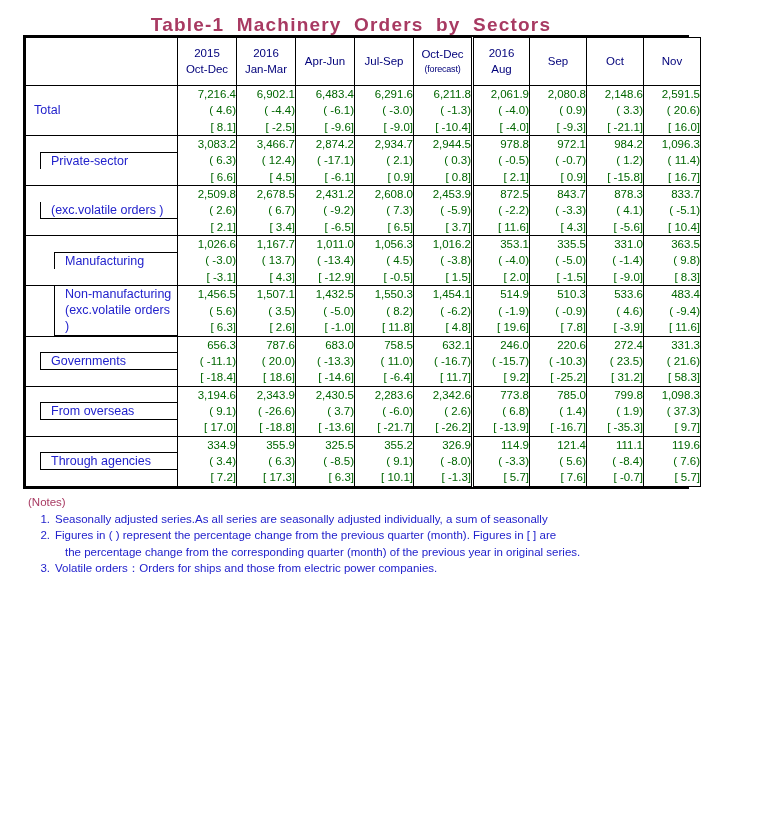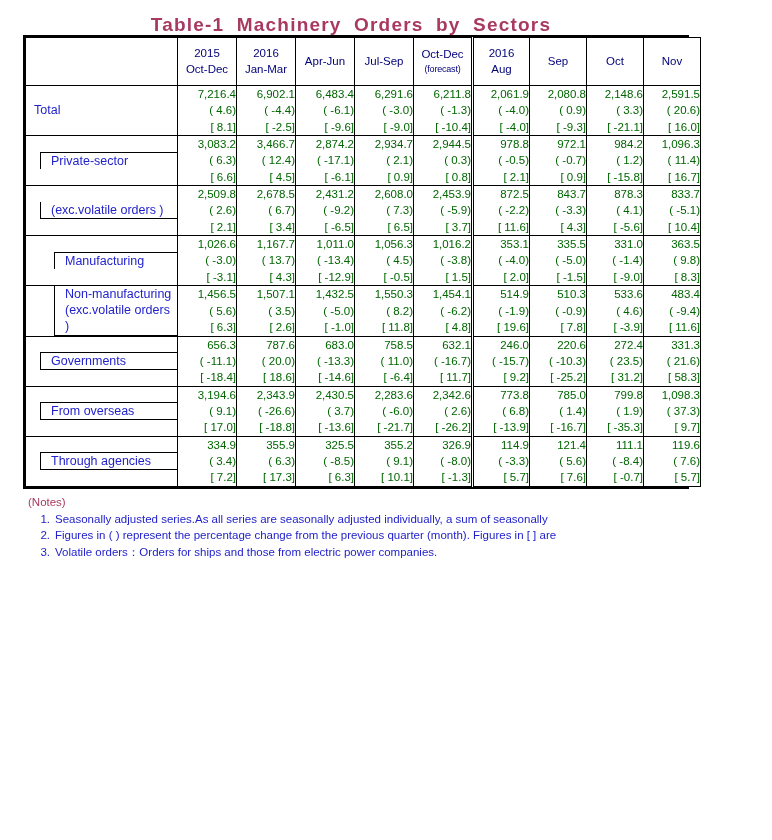--- a/index.html
+++ b/index.html
@@ -670,20 +670,21 @@
       <span class="note-num">1.</span>
       <span class="note-body">
         <span>Seasonally adjusted series.As all series are seasonally adjusted individually, a sum of seasonally</span>
       </span>
     </div>
 
     <div class="note-row">
       <span class="note-num">2.</span>
       <span class="note-body">
         <span>Figures in ( ) represent the percentage change from the previous quarter (month). Figures in [ ] are</span>
+        <span class="note-cont">the percentage change from the corresponding quarter (month) of the previous year in original series.</span>
       </span>
     </div>
 
     <div class="note-row">
       <span class="note-num">3.</span>
       <span class="note-body">
         <span>Volatile orders：Orders for ships and those from electric power companies.</span>
       </span>
     </div>
   </div>

